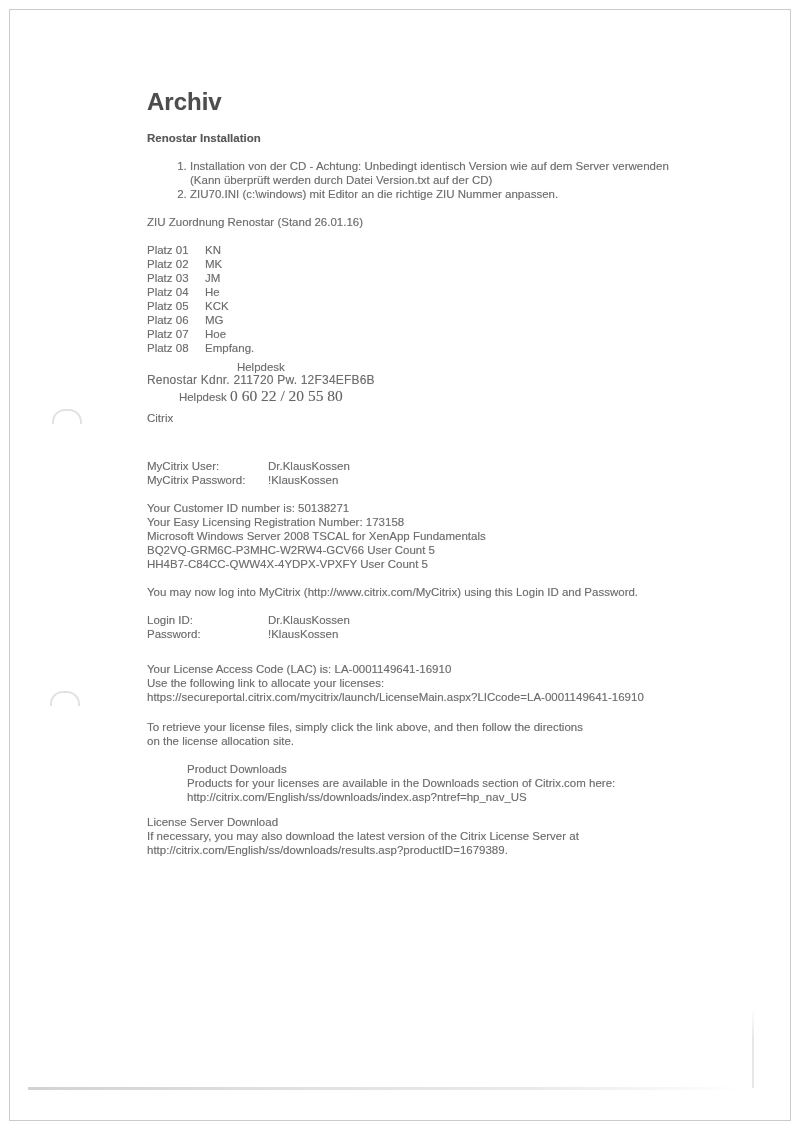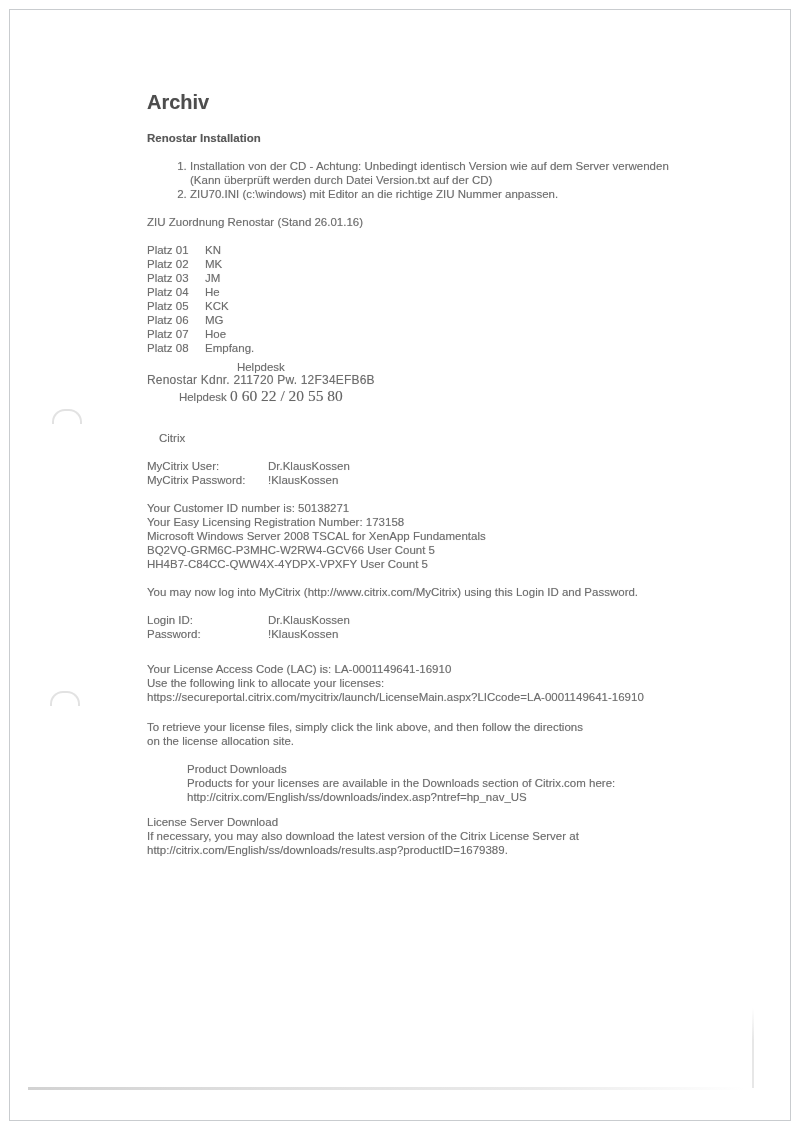--- a/index.html
+++ b/index.html
@@ -22,35 +22,35 @@
   .paper-edge-bottom{
     position:absolute;left:28px;top:1087px;width:724px;height:3px;
     background:linear-gradient(to right,#d2d2d2 0%,#e0e0e0 35%,#eaeaea 70%,rgba(238,238,238,0) 99%);
   }
   .paper-edge-right{
     position:absolute;left:752px;top:1008px;width:2px;height:80px;
     background:linear-gradient(to bottom,rgba(235,235,235,0),#e7e7e7 40%);
   }
   .blk{position:absolute;left:147px;font-size:11.5px;line-height:14px;
        text-shadow:0 0 0.7px rgba(110,110,110,0.45);white-space:nowrap;}
-  .h1{top:91px;font-size:20px;line-height:22px;font-weight:bold;color:#4d4d4d;}
+  .h1{top:91px;font-size:24px;line-height:22px;font-weight:bold;color:#4d4d4d;}
   .h2{font-weight:bold;color:#585858;}
   .t-renostar{top:131px;}
   .t-steps{top:159px;}
   .t-steps ol{margin:0;padding:0 0 0 43px;width:577px;}
   .t-steps li{line-height:14px;}
   .t-ziu-title{top:215px;}
   .t-ziu-table{top:243px;}
   .row{display:flex;}
   .row .c1{width:58px;flex:none;}
   .t-helpdesk{top:360px;text-align:center;}
   .line-kdnr{font-size:12px;line-height:13px;letter-spacing:0.2px;}
   .line-phone{line-height:18px;}
   .phone-num{font-family:"Liberation Serif", serif;font-size:15.5px;color:#666;}
-  .t-citrix{top:431px;margin-left:12px;}
+  .t-citrix{top:411px;}
   .t-mycitrix{top:459px;}
   .lvrow{display:flex;line-height:14px;}
   .lvrow .lbl{width:121px;flex:none;}
   .t-customer{top:501px;}
   .t-lognote{top:585px;}
   .t-login{top:613px;}
   .t-lac{top:662px;}
   .t-retrieve{top:720px;}
   .t-downloads{top:762px;margin-left:40px;}
   .t-licsrv{top:815px;}

